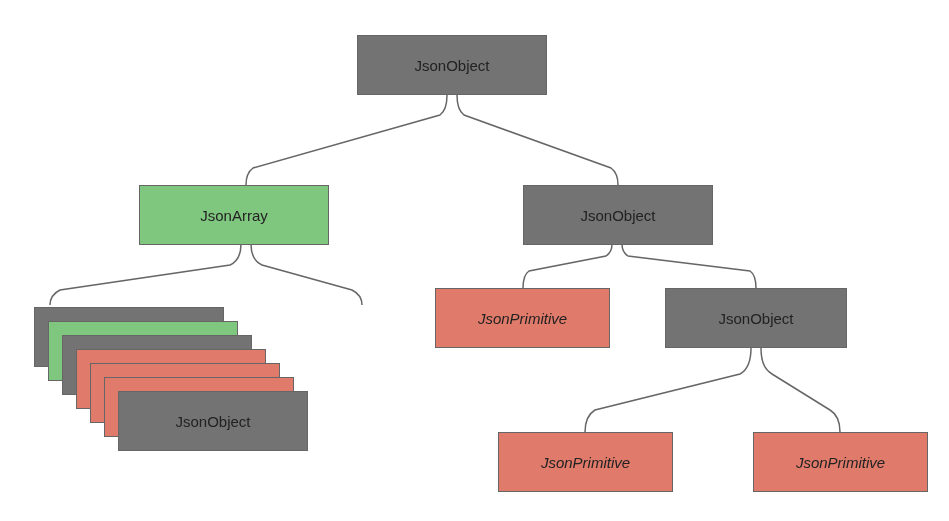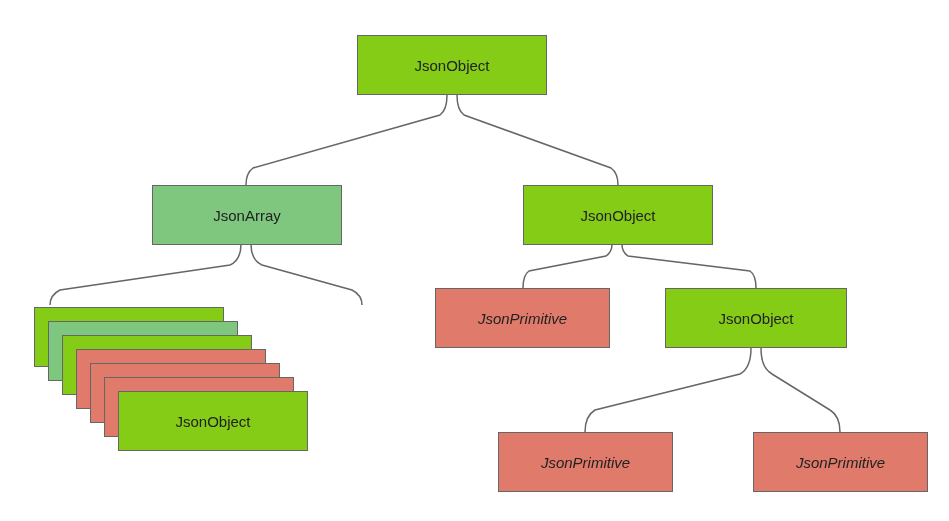--- a/index.html
+++ b/index.html
@@ -19,21 +19,21 @@
   .node {
     position: absolute;
     border: 1px solid #666;
     display: flex;
     align-items: center;
     justify-content: center;
     font-size: 15px;
     color: #222;
     box-sizing: border-box;
   }
-  .orange { background: #84cc16; }
+  .orange { background: #737373; }
   .green  { background: #7fc77f; }
   .red    { background: #e07a6a; font-style: italic; }
   .stack-card {
     position: absolute;
     border: 1px solid #666;
     box-sizing: border-box;
   }
 </style>
 </head>
 <body>
@@ -52,21 +52,21 @@
 
     <path d="M 751 348 Q 751 368 740 374 L 595 410 Q 585 416 585 432"></path>
     <path d="M 761 348 Q 761 368 772 374 L 830 410 Q 840 416 840 432"></path>
   </g>
 </svg>
 
 <div class="node orange" style="left:357px; top:35px; width:190px; height:60px;">
   <span>JsonObject</span>
 </div>
 
-<div class="node green" style="left:152px; top:185px; width:190px; height:60px;">
+<div class="node green" style="left:139px; top:185px; width:190px; height:60px;">
   <span>JsonArray</span>
 </div>
 
 <div class="node orange" style="left:523px; top:185px; width:190px; height:60px;">
   <span>JsonObject</span>
 </div>
 
 <div class="node red" style="left:435px; top:288px; width:175px; height:60px;">
   <span>JsonPrimitive</span>
 </div>

